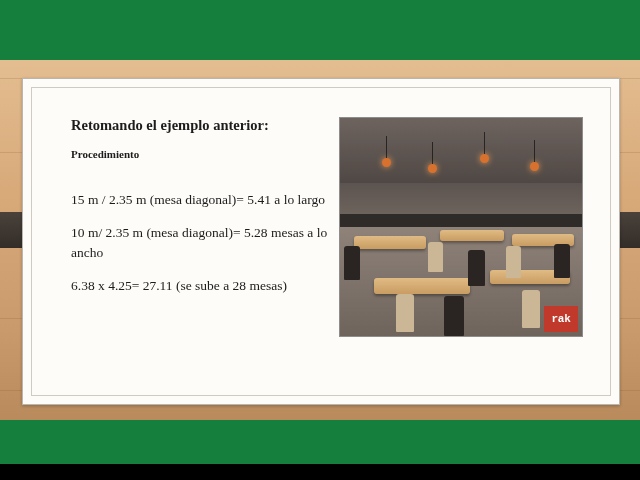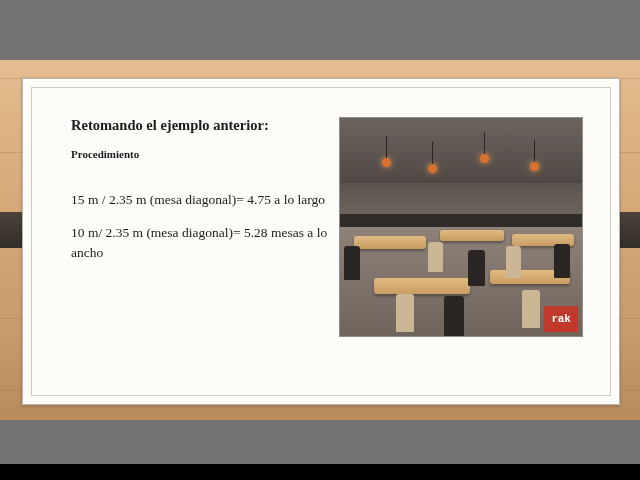--- a/index.html
+++ b/index.html
@@ -12,21 +12,21 @@
     height: 480px;
     overflow: hidden;
     font-family: "Liberation Serif", serif;
   }
 
   
   .stage {
     position: relative;
     width: 640px;
     height: 464px;
-    background: #737373;
+    background: #15803d;
   }
   .slide-area {
     position: absolute;
     left: 0;
     top: 60px;
     width: 640px;
     height: 360px;
     background: #d9ae7e;
     background: linear-gradient(180deg, #e3bd90 0%, #d7a878 40%, #c99a6c 75%, #b98a5c 100%);
     overflow: hidden;
@@ -184,22 +184,23 @@
 
     <div class="side-tab left"></div>
     <div class="side-tab right"></div>
 
     <div class="panel-outer">
       <div class="panel-inner"></div>
 
       <div class="content">
         <p class="heading">Retomando el ejemplo anterior:</p>
         <p class="heading2">Procedimiento</p>
-        <p class="para">15 m / 2.35 m (mesa diagonal)= 4.75 a lo largo</p>
+        <p class="para">15 m / 2.35 m (mesa diagonal)= 5.41 a lo largo</p>
         <p class="para">10 m/ 2.35 m (mesa diagonal)= 5.28 mesas a lo ancho</p>
+        <p class="para">6.38 x 4.25= 27.11 (se sube a 28 mesas)</p>
       </div>
 
       <div class="photo">
         <div class="ph-ceiling"></div>
         <div class="ph-backwall"></div>
         <div class="ph-counter"></div>
         <div class="ph-floor"></div>
 
         <div class="lamp" style="left:42px; top:40px;"></div>
         <div class="lamp" style="left:88px; top:46px;"></div>

